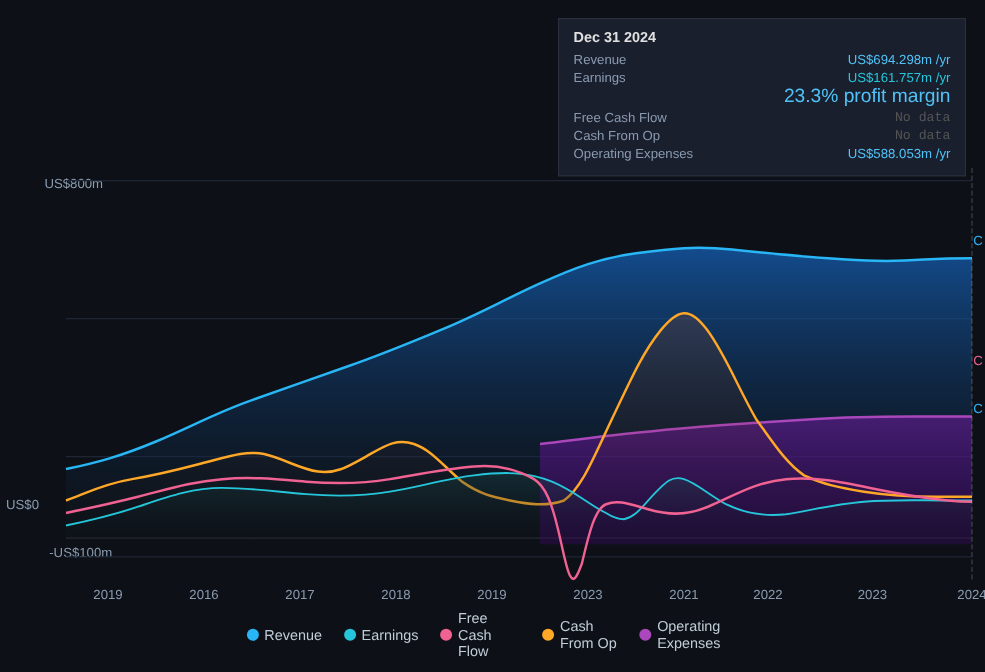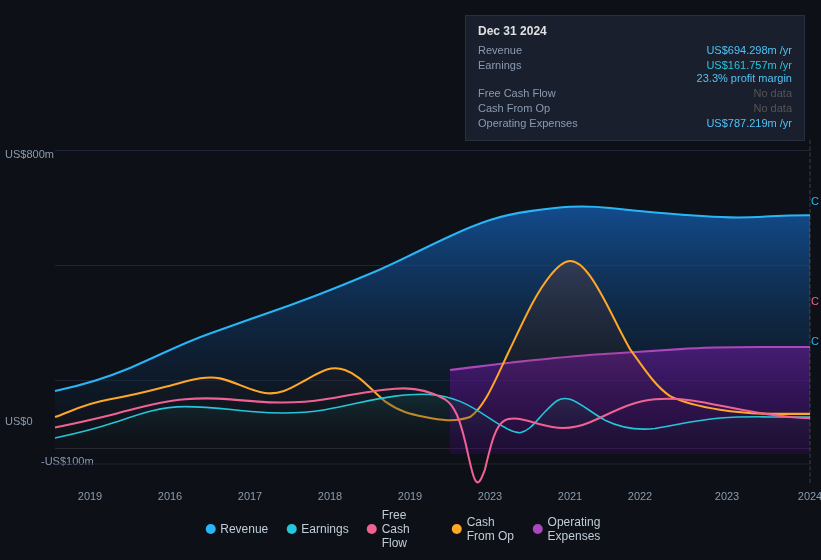--- a/index.html
+++ b/index.html
@@ -51,25 +51,25 @@
       min-width: 100px;
     }
 
     .tooltip-value {
       font-size: 11px;
       text-align: right;
     }
 
     .tooltip-value.cyan { color: #4fc3f7; text-align: center; }
     .tooltip-value.green { color: #26c6da; }
-    .tooltip-value.nodata { color: #555; }
+    .tooltip-value.nodata { color: #555; font-family: Liberation Mono, monospace; }
 
     .profit-margin {
       color: #4fc3f7;
-      font-size: 11px;
+      font-size: 16px;
       text-align: right;
       margin-top: 1px;
     }
 
     
     .y-label {
       position: absolute;
       color: #8a9bb0;
       font-size: 11px;
       left: 5px;
@@ -157,25 +157,25 @@
     <div class="tooltip-row">
       <span class="tooltip-label">Free Cash Flow</span>
       <span class="tooltip-value nodata">No data</span>
     </div>
     <div class="tooltip-row">
       <span class="tooltip-label">Cash From Op</span>
       <span class="tooltip-value nodata">No data</span>
     </div>
     <div class="tooltip-row">
       <span class="tooltip-label">Operating Expenses</span>
-      <span class="tooltip-value cyan">US$787.219m /yr</span>
+      <span class="tooltip-value cyan">US$588.053m /yr</span>
     </div>
   </div>
 
-  <div class="y-label" style="top: 148px;">US$800m</div>
+  <div class="y-label" style="top: 148px; margin-left: 32px;">US$800m</div>
   <div class="y-label" style="top: 415px;">US$0</div>
   <div class="y-label" style="top: 455px; margin-left: 36px;">-US$100m</div>
 
   <div class="chart-svg-container">
     <svg class="chart" viewBox="0 0 821 330" preserveAspectRatio="none">
       <defs>
 
         <linearGradient id="revGrad" x1="0" y1="0" x2="0" y2="1">
           <stop offset="0%" stop-color="#1565c0" stop-opacity="0.7"></stop>
           <stop offset="100%" stop-color="#0d1117" stop-opacity="0.2"></stop>

